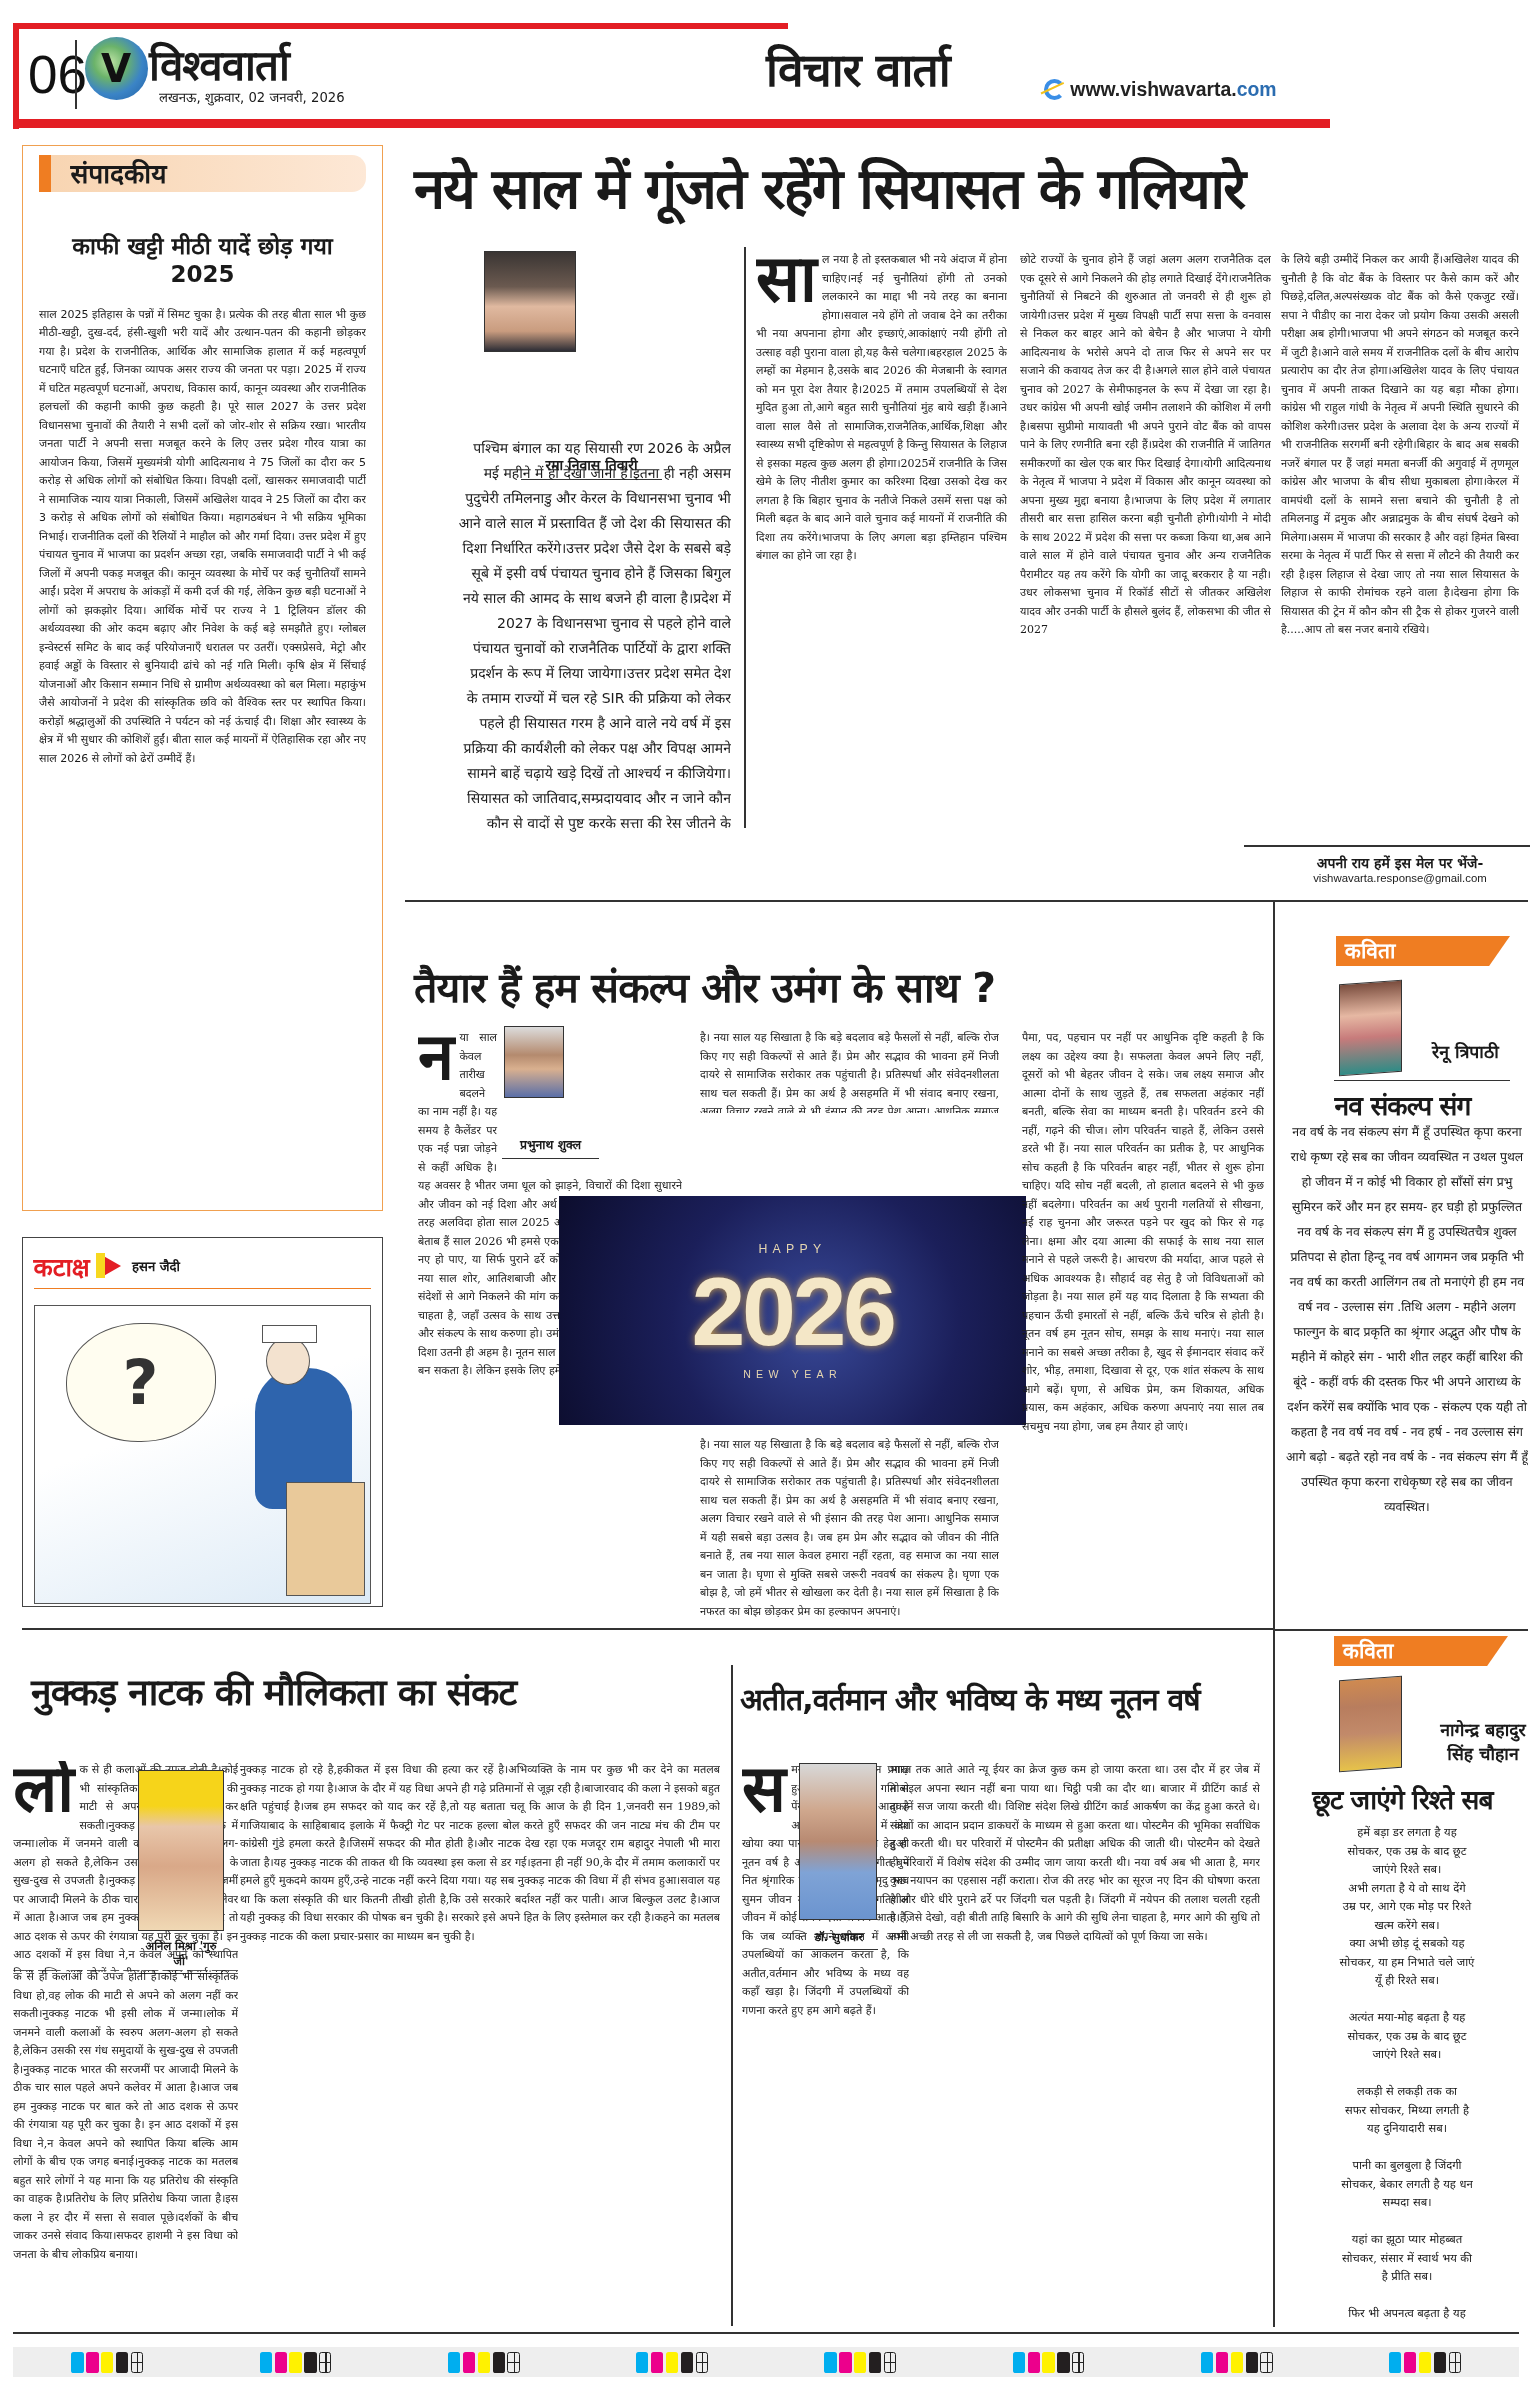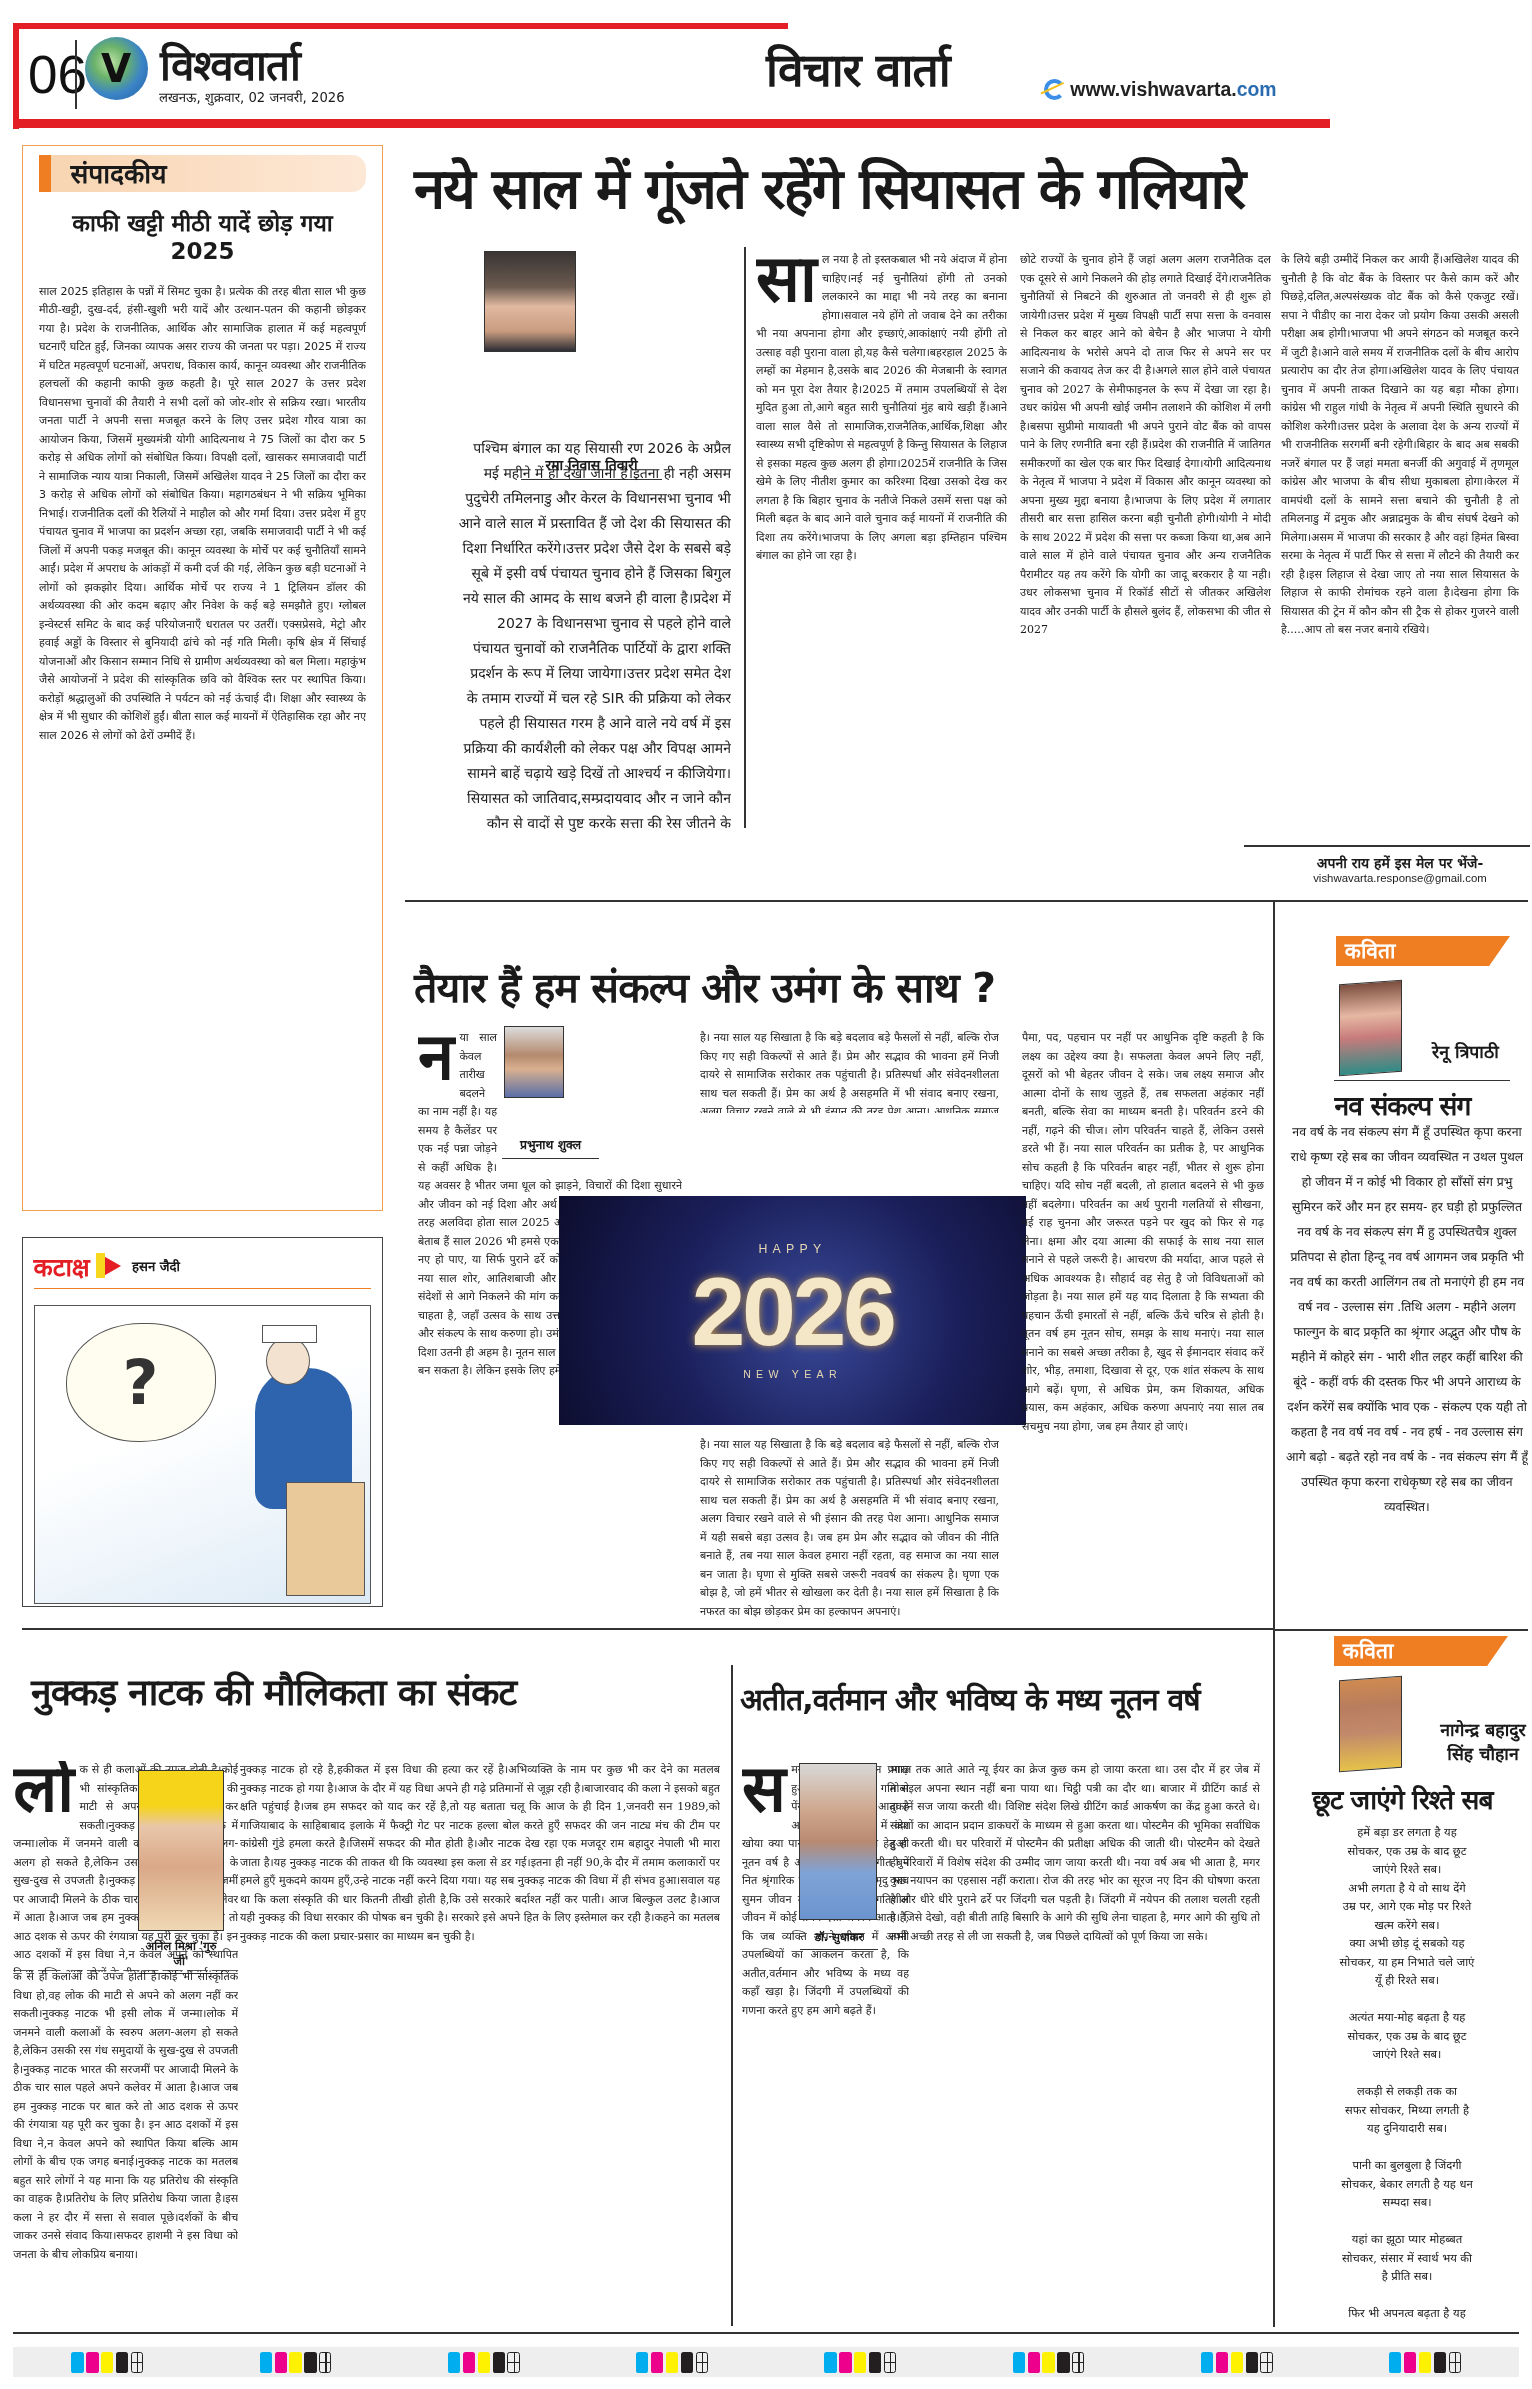--- a/index.html
+++ b/index.html
@@ -5,31 +5,31 @@
   * { box-sizing: border-box; margin: 0; padding: 0; }
   body { width: 1532px; height: 2389px; background: #fff; font-family: "DejaVu Serif", serif; color: #1a1a1a; position: relative; overflow: hidden; }
   .abs { position: absolute; }
   
   .mast-frame { left: 13.2px; top: 23px; width: 775px; height: 106px; border-left: 6.2px solid #e31e24; border-top: 6.2px solid #e31e24; }
   .mast-bar { left: 13.2px; top: 119px; width: 1317px; height: 8.8px; background: #e31e24; }
   .page-no { left: 28px; top: 44px; font: 53px "Liberation Sans", sans-serif; color: #111; }
   .vsep { left: 75px; top: 40px; width: 1.8px; height: 69px; background: #333; }
   .logo { left: 85px; top: 37px; width: 63px; height: 63px; border-radius: 50%; background: radial-gradient(circle at 40% 40%, #bfe3a6 0, #6bb36a 30%, #3b84c6 60%, #1f5ea3 100%); }
   .logo span { position:absolute; left: 16px; top: 8.8px; font: bold 39px "DejaVu Sans", sans-serif; color:#111; }
-  .brand { left: 160px; top: 35px; font: bold 42px "DejaVu Sans", sans-serif; letter-spacing: -0.9px; }
+  .brand { left: 149px; top: 35px; font: bold 42px "DejaVu Sans", sans-serif; letter-spacing: -0.9px; }
   .dateline { left: 159px; top: 88px; font: 13.2px "DejaVu Sans", sans-serif; }
   .section-title { left: 766px; top: 37px; font: bold 46px "DejaVu Sans", sans-serif; letter-spacing: -0.9px; }
   .site { left: 1044px; top: 78px; font: bold 19.4px "Liberation Sans", sans-serif; color: #222; display:flex; align-items:center; gap:5.3px; }
   .site .com { color: #2b6cb0; font-weight: bold; }
   .ie-icon { width: 21px; height: 21px; border-radius: 50%; border: 4.4px solid #3a8ee6; border-right-color: transparent; position: relative; }
   .ie-icon::after{ content:""; position:absolute; left:-7px; top:4.4px; width:25px; height:5.3px; border-top:2.6px solid #f3c21b; transform: rotate(-25deg);}
 
   
   .edit-box { left: 22px; top: 145px; width: 361px; height: 1066px; border: 1.8px solid #f0a050; padding: 8.8px 16px; }
-  .edit-tag { position:relative; height: 37px; background: linear-gradient(90deg, #f8d5b2, #fde8d6); border-left: 12.3px solid #ef7d22; border-radius: 0 14px 14px 0; font: bold 26.4px "DejaVu Sans", sans-serif; padding-left: 19.4px; line-height: 37px; margin-bottom: 14px; }
+  .edit-tag { position:relative; height: 37px; background: linear-gradient(90deg, #f8d5b2, #fde8d6); border-left: 12.3px solid #ef7d22; border-radius: 0 14px 14px 0; font: bold 26.4px "DejaVu Sans", sans-serif; padding-left: 19.4px; line-height: 37px; margin-bottom: 37px; }
   .edit-title { font: bold 23px "DejaVu Sans", sans-serif; text-align: center; margin-bottom: 19px; }
   .edit-body { font: 11px/18.5px "DejaVu Sans", sans-serif; text-align: justify; overflow: hidden; height: 934px; }
 
   
   .cartoon-box { left: 22px; top: 1237px; width: 361px; height: 370px; border: 1.8px solid #444; padding: 10.6px 10.6px; }
   .cartoon-head { display:flex; align-items:center; gap:10.6px; border-bottom: 1.8px solid #ef7d22; padding-bottom: 5.3px; }
   .katak { font: bold 25px "DejaVu Sans", sans-serif; color: #e31e24; }
   .arrow-icon { width: 0; height: 0; border-top: 12.3px solid transparent; border-bottom: 12.3px solid transparent; border-left: 21px solid #e31e24; position: relative; }
   .arrow-icon::before { content:""; position:absolute; left:-25px; top:-12.3px; width: 8.8px; height: 25px; background: #f7d81f; }
   .cartoonist { font: bold 13.2px "DejaVu Sans", sans-serif; text-align: right; }

